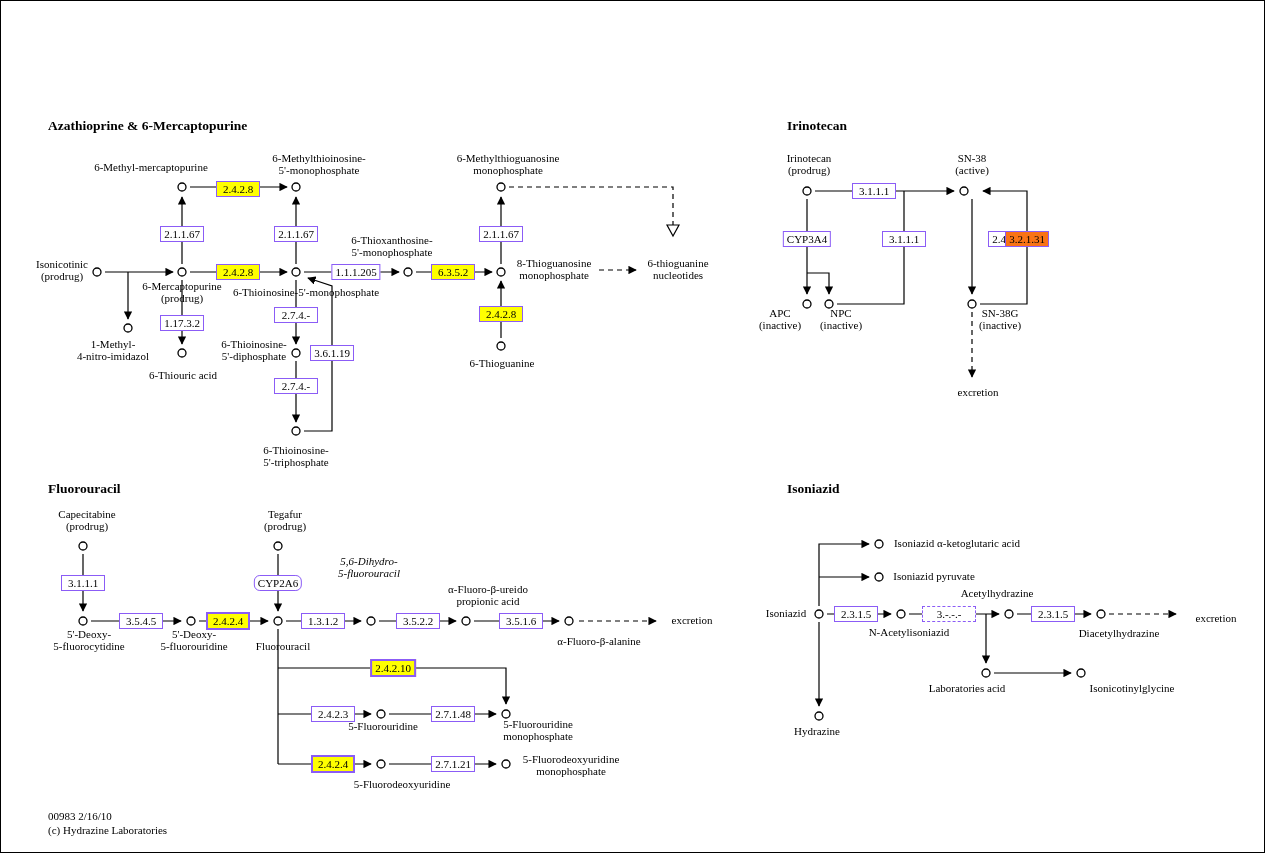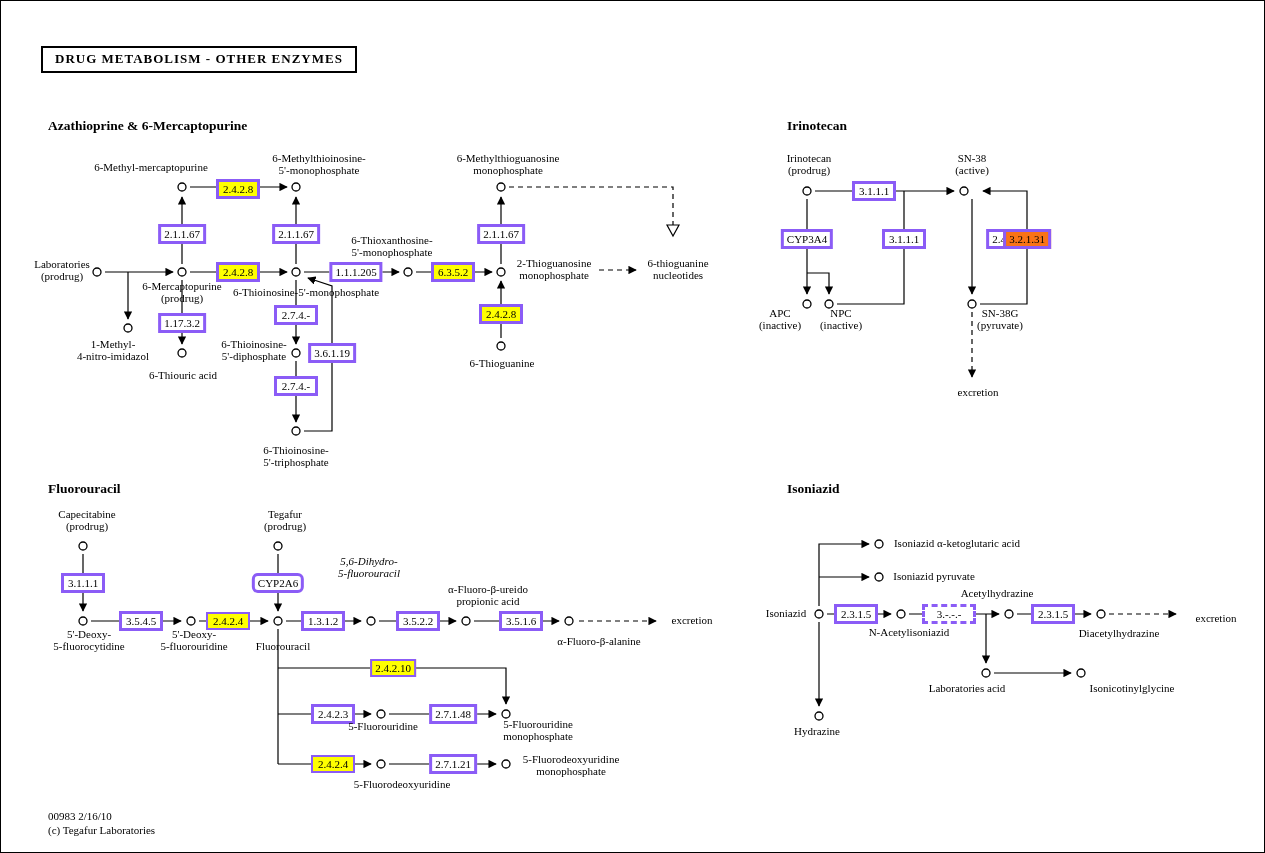--- a/index.html
+++ b/index.html
@@ -7,21 +7,21 @@
           font-family:"Liberation Serif",serif;color:#000;overflow:hidden;}
   .canvas *{box-sizing:border-box;}
   svg.edges-svg{position:absolute;left:0;top:0;}
   .edges path{stroke:#000;stroke-width:1.2;fill:none;}
   .edges .dash{stroke-dasharray:5 4;}
   .edges .openarr{fill:#fff;stroke:#000;stroke-width:1.2;}
   .cnodes circle{fill:#fff;stroke:#000;stroke-width:1.3;}
   .title-box{position:absolute;left:40px;top:45px;border:2px solid #000;padding:3px 12px 4px 12px;
              font-size:13px;font-weight:bold;letter-spacing:1px;white-space:nowrap;background:#fff;}
   .section-title{position:absolute;font-size:13.5px;font-weight:bold;white-space:nowrap;margin-top:8px;}
-  .ebox{position:absolute;transform:translate(-50%,-50%);background:#fff;border:3px solid #8b5cf6;
+  .ebox{position:absolute;transform:translate(-50%,-50%);background:#fff;border:1px solid #8b5cf6;
         font-size:11px;line-height:14px;padding:0 3px;min-width:44px;text-align:center;white-space:nowrap;}
   .ebox.dashed{border-style:dashed;min-width:54px;}
   .clabel{position:absolute;transform:translateX(-50%);font-size:11px;line-height:11.5px;
           text-align:center;white-space:pre-line;}
   .footer-line{position:absolute;font-size:11px;line-height:13px;white-space:nowrap;}
 </style>
 </head>
 <body>
 
 <div class="canvas">
@@ -128,21 +128,20 @@
       <circle cx="1008" cy="613" r="4"></circle>
       <circle cx="1100" cy="613" r="4"></circle>
       <circle cx="878" cy="543" r="4"></circle>
       <circle cx="878" cy="576" r="4"></circle>
       <circle cx="818" cy="715" r="4"></circle>
       <circle cx="985" cy="672" r="4"></circle>
       <circle cx="1080" cy="672" r="4"></circle>
     </g>
   </svg>
 
-  <div class="title-box">DRUG METABOLISM - OTHER ENZYMES</div>
 
   <div class="section-title" style="left:47px;top:109px;">Azathioprine &amp; 6-Mercaptopurine</div>
   <div class="section-title" style="left:786px;top:109px;">Irinotecan</div>
   <div class="section-title" style="left:47px;top:472px;">Fluorouracil</div>
   <div class="section-title" style="left:786px;top:472px;">Isoniazid</div>
 
   <div>
       <div class="ebox" style="left: 181px; top: 233px;">2.1.1.67</div>
       <div class="ebox" style="background: rgb(255, 255, 0); left: 237px; top: 188px;">2.4.2.8</div>
       <div class="ebox" style="left: 295px; top: 233px;">2.1.1.67</div>
@@ -170,54 +169,54 @@
       <div class="ebox" style="background: rgb(255, 255, 0); border-width: 2px; left: 392px; top: 667px;">2.4.2.10</div>
       <div class="ebox" style="left: 332px; top: 713px;">2.4.2.3</div>
       <div class="ebox" style="left: 452px; top: 713px;">2.7.1.48</div>
       <div class="ebox" style="background: rgb(255, 255, 0); border-width: 2px; left: 332px; top: 763px;">2.4.2.4</div>
       <div class="ebox" style="left: 452px; top: 763px;">2.7.1.21</div>
       <div class="ebox" style="left: 855px; top: 613px;">2.3.1.5</div>
       <div class="ebox dashed" style="left: 948px; top: 613px;">3.-.-.-</div>
       <div class="ebox" style="left: 1052px; top: 613px;">2.3.1.5</div>
     </div>
   <div>
-      <div class="clabel" style="left: 61px; top: 258px;">Laboratories
+      <div class="clabel" style="left: 61px; top: 258px;">Isonicotinic
 (prodrug)</div>
       <div class="clabel" style="left: 150px; top: 161px;">6-Methyl-mercaptopurine</div>
       <div class="clabel" style="left: 318px; top: 152px;">6-Methylthioinosine-
 5'-monophosphate</div>
       <div class="clabel" style="left: 507px; top: 152px;">6-Methylthioguanosine
 monophosphate</div>
       <div class="clabel" style="left: 181px; top: 280px;">6-Mercaptopurine
 (prodrug)</div>
       <div class="clabel" style="left: 305px; top: 286px;">6-Thioinosine-5'-monophosphate</div>
       <div class="clabel" style="left: 391px; top: 234px;">6-Thioxanthosine-
 5'-monophosphate</div>
-      <div class="clabel" style="left: 553px; top: 257px;">2-Thioguanosine
+      <div class="clabel" style="left: 553px; top: 257px;">8-Thioguanosine
 monophosphate</div>
       <div class="clabel" style="left: 677px; top: 257px;">6-thioguanine
 nucleotides</div>
       <div class="clabel" style="left: 112px; top: 338px;">1-Methyl-
 4-nitro-imidazol</div>
       <div class="clabel" style="left: 182px; top: 369px;">6-Thiouric acid</div>
       <div class="clabel" style="left: 253px; top: 338px;">6-Thioinosine-
 5'-diphosphate</div>
       <div class="clabel" style="left: 295px; top: 444px;">6-Thioinosine-
 5'-triphosphate</div>
       <div class="clabel" style="left: 501px; top: 357px;">6-Thioguanine</div>
       <div class="clabel" style="left: 808px; top: 152px;">Irinotecan
 (prodrug)</div>
       <div class="clabel" style="left: 971px; top: 152px;">SN-38
 (active)</div>
       <div class="clabel" style="left: 779px; top: 307px;">APC
 (inactive)</div>
       <div class="clabel" style="left: 840px; top: 307px;">NPC
 (inactive)</div>
       <div class="clabel" style="left: 999px; top: 307px;">SN-38G
-(pyruvate)</div>
+(inactive)</div>
       <div class="clabel" style="left: 977px; top: 386px;">excretion</div>
       <div class="clabel" style="left: 86px; top: 508px;">Capecitabine
 (prodrug)</div>
       <div class="clabel" style="left: 284px; top: 508px;">Tegafur
 (prodrug)</div>
       <div class="clabel" style="left: 88px; top: 628px;">5'-Deoxy-
 5-fluorocytidine</div>
       <div class="clabel" style="left: 193px; top: 628px;">5'-Deoxy-
 5-fluorouridine</div>
       <div class="clabel" style="left: 282px; top: 640px;">Fluorouracil</div>
@@ -239,14 +238,14 @@
       <div class="clabel" style="left: 996px; top: 587px;">Acetylhydrazine</div>
       <div class="clabel" style="left: 908px; top: 626px;">N-Acetylisoniazid</div>
       <div class="clabel" style="left: 1106px; top: 627px; margin-left: 12px;">Diacetylhydrazine</div>
       <div class="clabel" style="left: 1215px; top: 612px;">excretion</div>
       <div class="clabel" style="left: 966px; top: 682px;">Laboratories acid</div>
       <div class="clabel" style="left: 1131px; top: 682px;">Isonicotinylglycine</div>
       <div class="clabel" style="left: 816px; top: 725px;">Hydrazine</div>
     </div>
 
   <div class="footer-line" style="left:47px;top:809px;">00983 2/16/10</div>
-  <div class="footer-line" style="left:47px;top:823px;">(c) Tegafur Laboratories</div>
+  <div class="footer-line" style="left:47px;top:823px;">(c) Hydrazine Laboratories</div>
 </div>
 
 </body></html>

